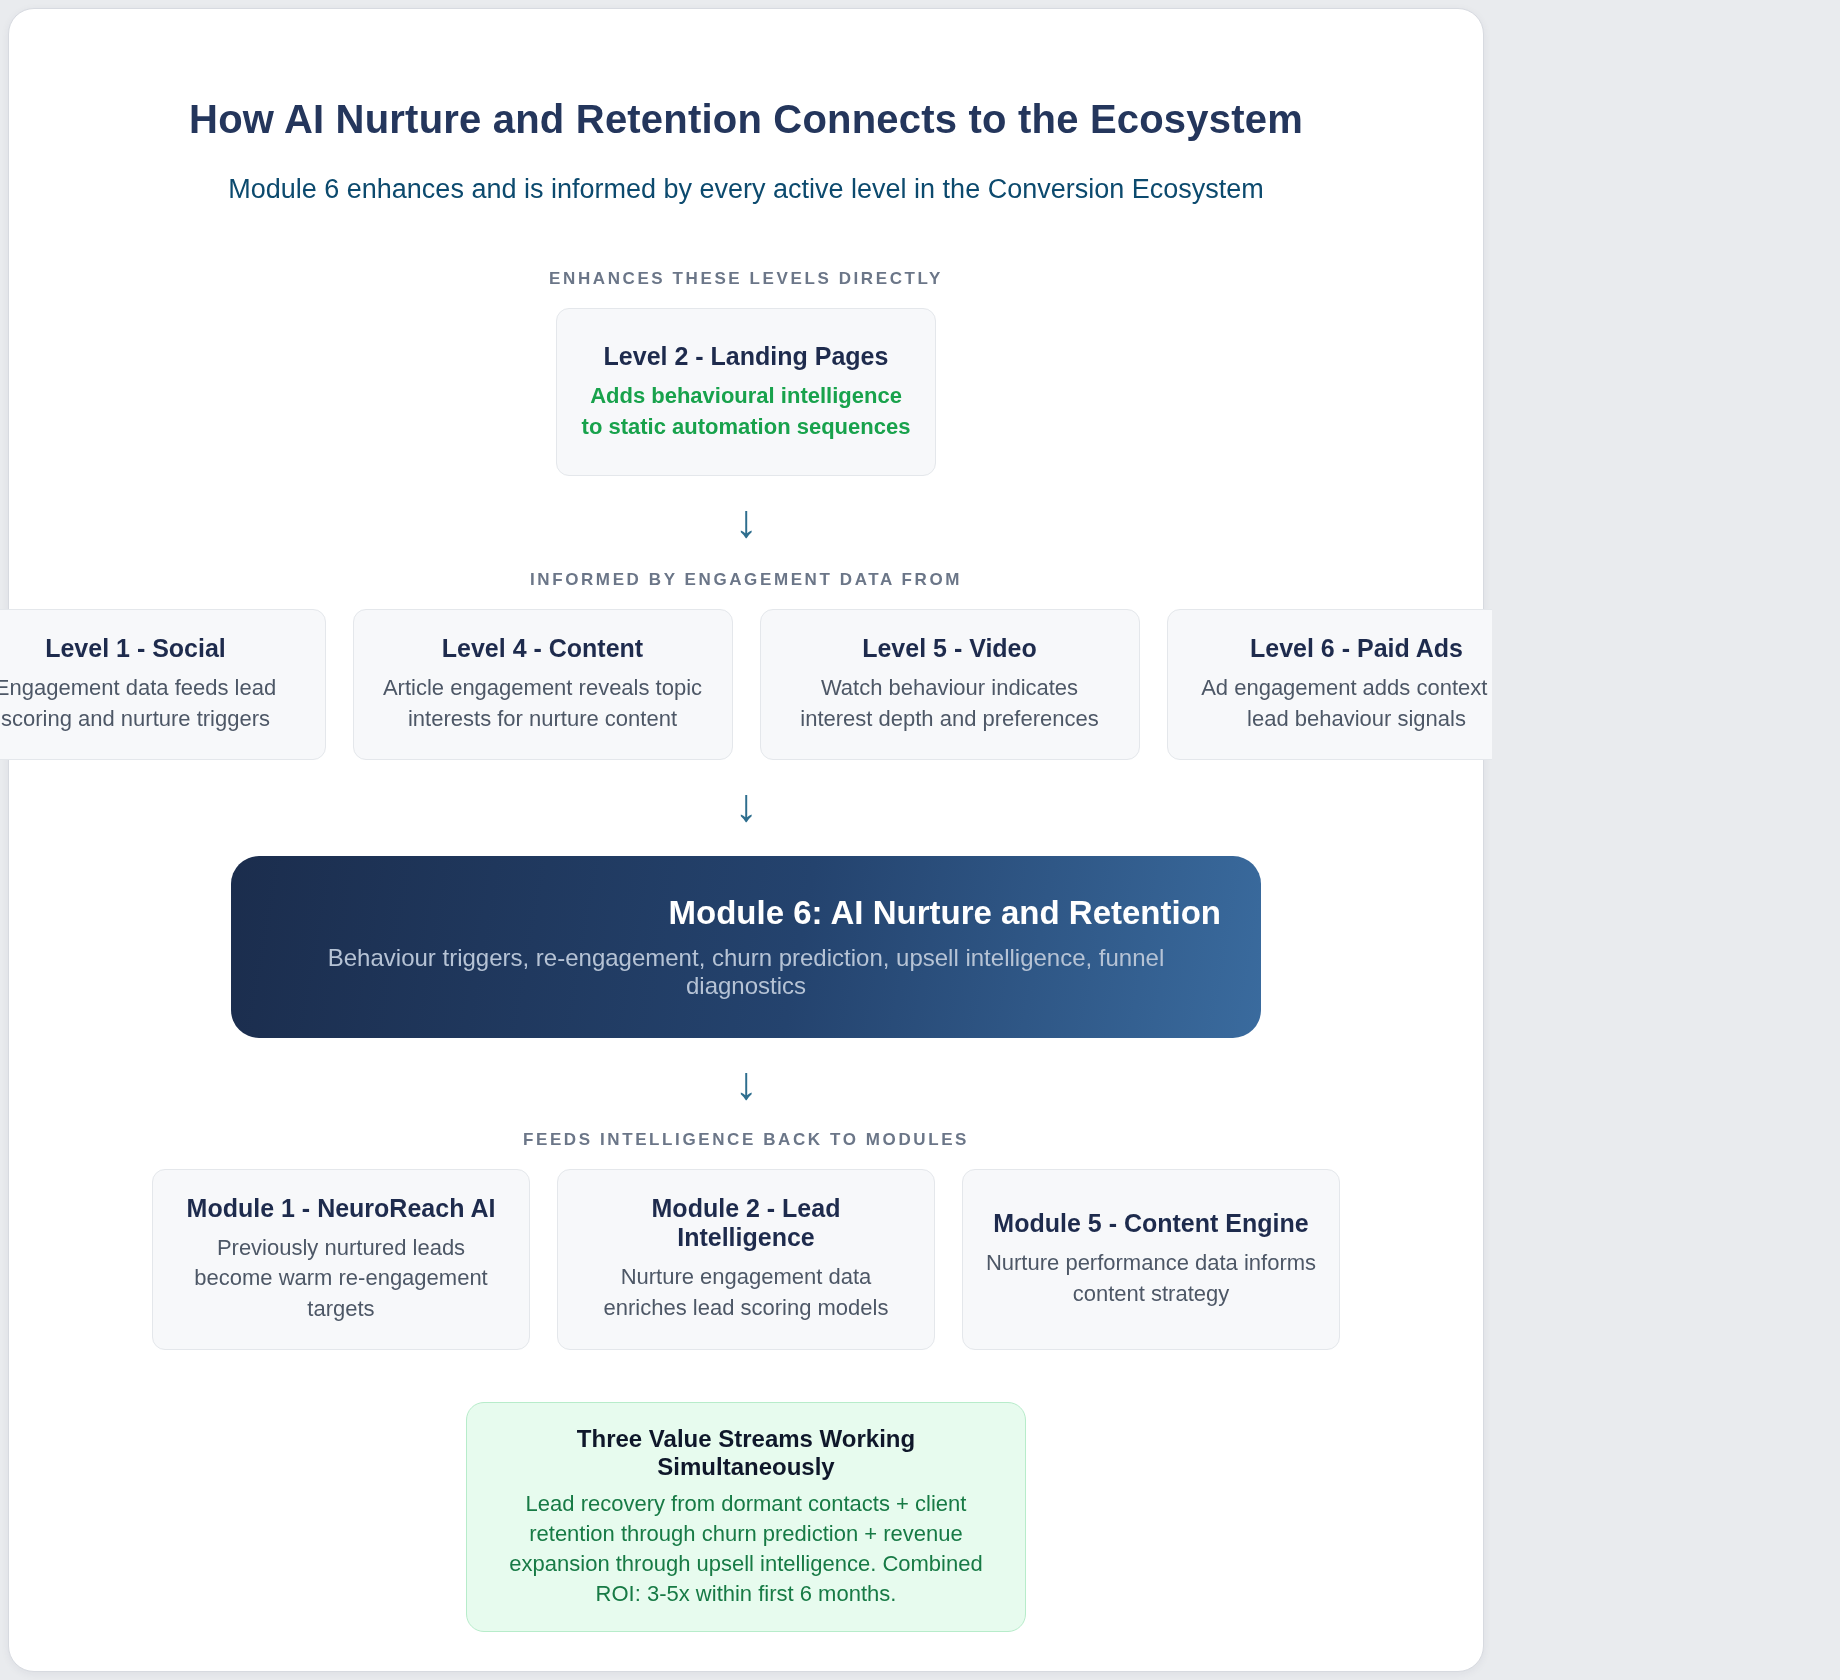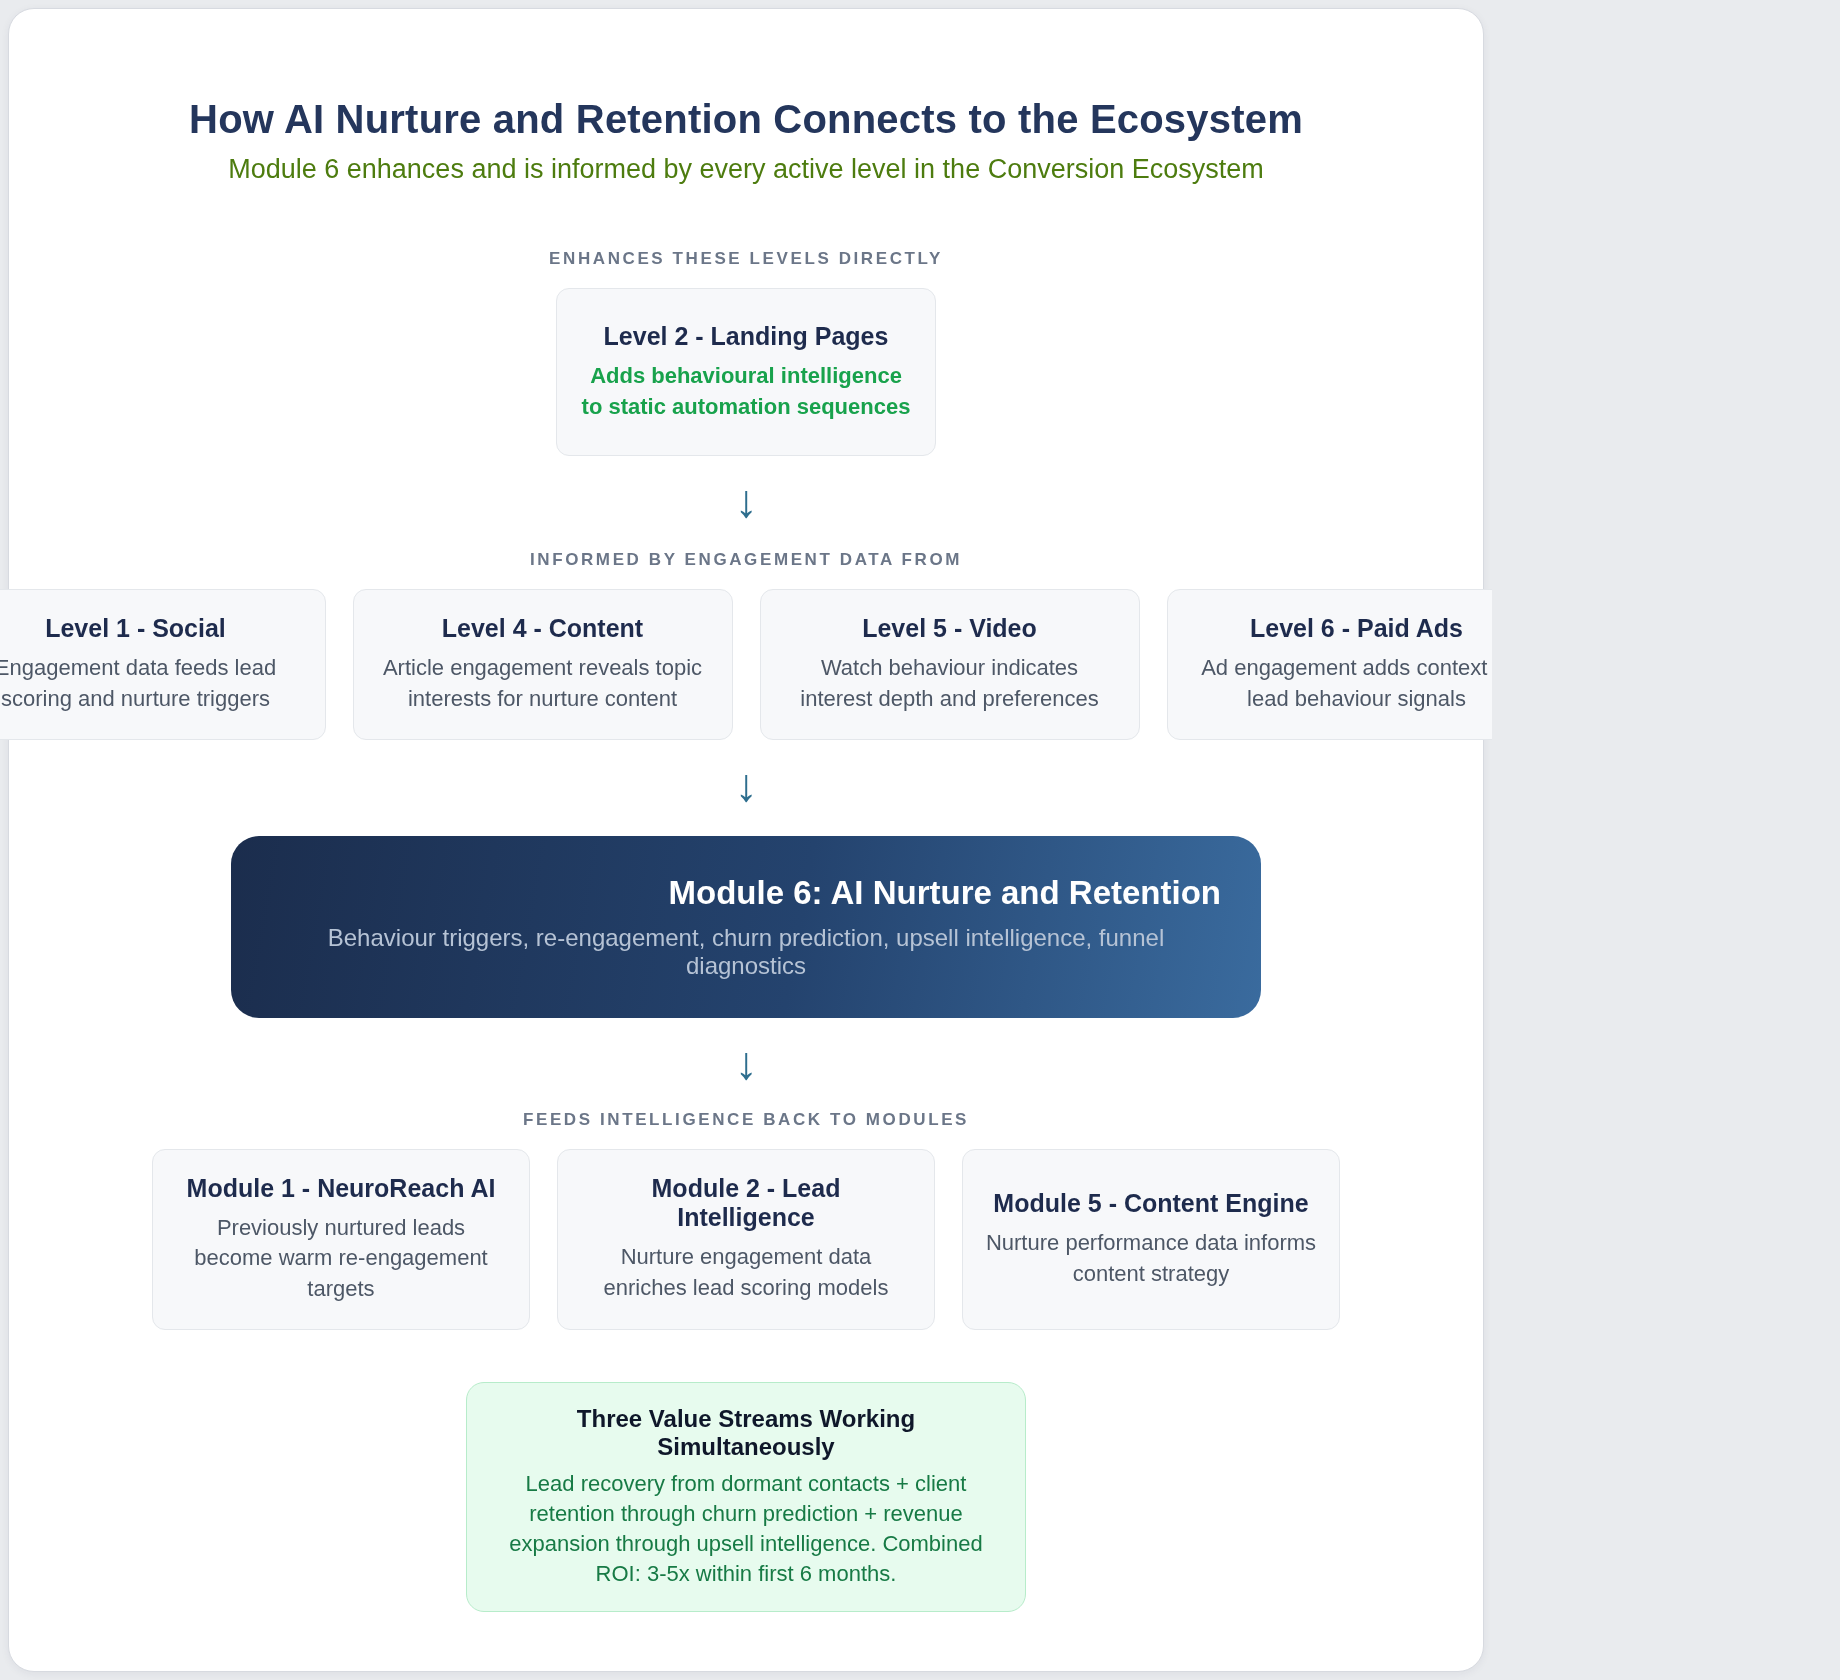--- a/index.html
+++ b/index.html
@@ -28,23 +28,23 @@
     align-items: center;
   }
   .page-title {
     font-size: 40px;
     font-weight: 700;
     color: #24365c;
     letter-spacing: 0.2px;
     text-align: center;
   }
   .page-subtitle {
-    margin-top: 12px;
+    margin-top: 32px;
     font-size: 27px;
-    color: #4d7c0f;
+    color: #0c4a6e;
     text-align: center;
   }
   .section-header {
     font-size: 17px;
     font-weight: 700;
     letter-spacing: 2.6px;
     color: #6b7688;
     text-align: center;
   }
   .sh-1 { margin-top: 64px; }

